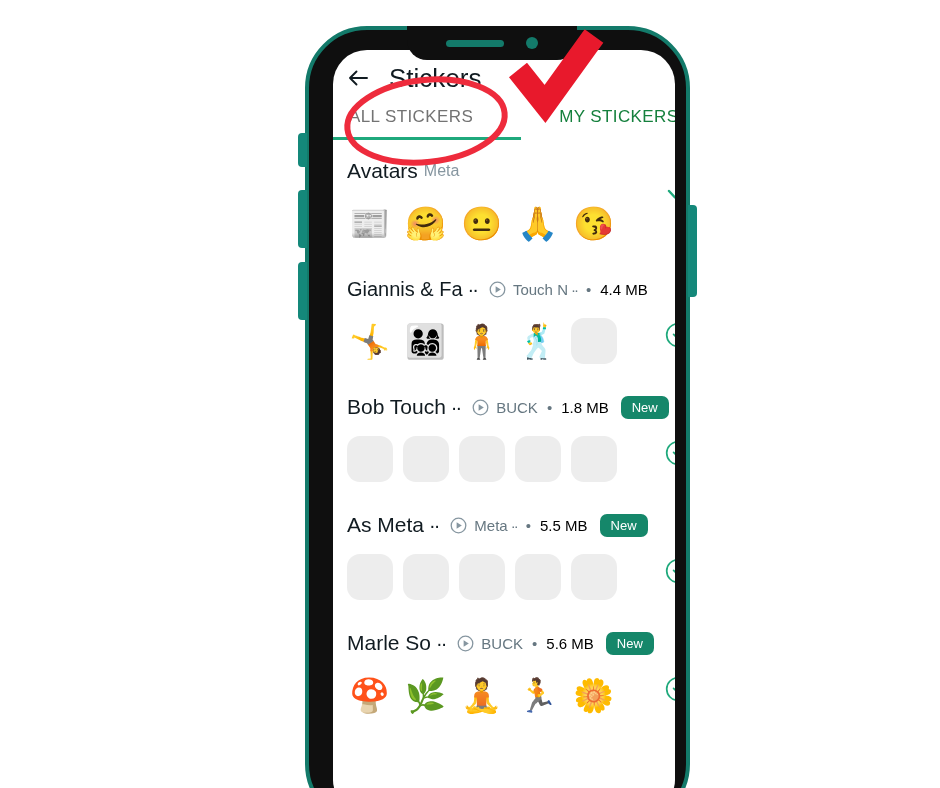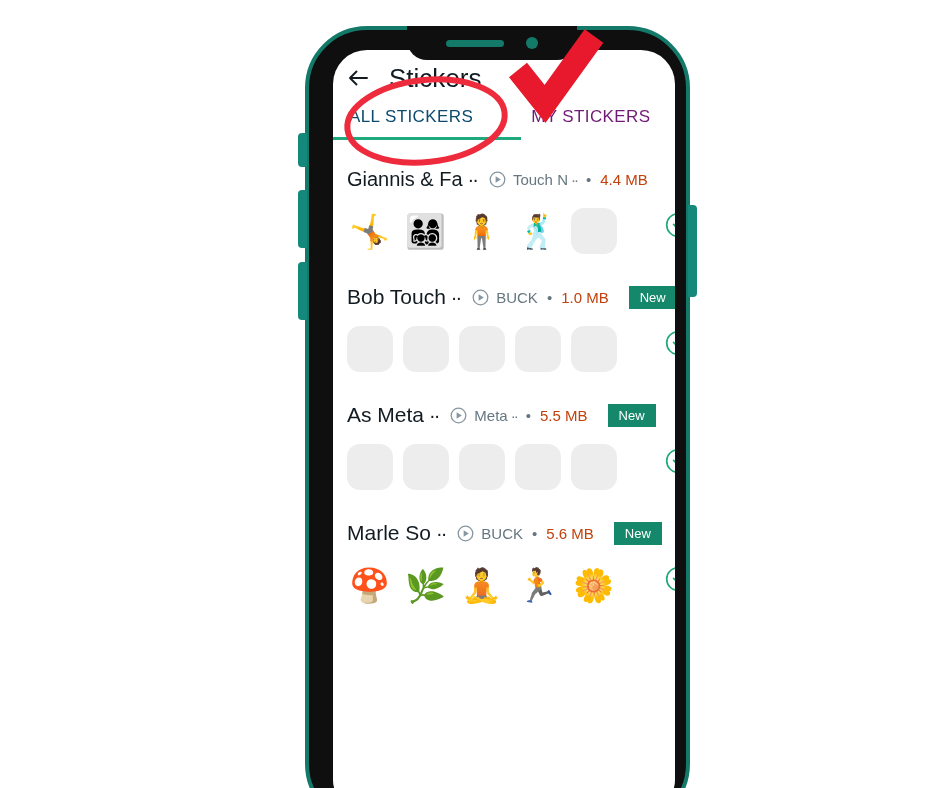--- a/index.html
+++ b/index.html
@@ -80,22 +80,22 @@
     display:flex;
     height:46px;
     align-items:center;
     position:relative;
   }
   .tab{
     font-size:17px;
     letter-spacing:.4px;
     white-space:nowrap;
   }
-  .tab.active{color:#0c4a6e;margin-left:16px;}
-  .tab.inactive{color:#701a75;margin-left:58px;}
+  .tab.active{color:#737373;margin-left:16px;}
+  .tab.inactive{color:#15803d;margin-left:86px;}
   .tab-underline{
     position:absolute;
     left:0;bottom:0;
     width:188px;height:3px;
     background:#1fa97c;
   }
 
   
   .pack{
     padding:18px 0 0 14px;
@@ -128,28 +128,28 @@
     width:17px;height:17px;flex:0 0 auto;
   }
   .pack-author{
     font-size:15px;color:#667781;
     margin-left:7px;
   }
   .pack-author .ellip{font-size:15px;color:#667781;margin-left:3px;}
   .dot-sep{
     color:#667781;font-size:15px;margin:0 9px;
   }
-  .pack-size{font-size:15px;color:#c2410c;}
+  .pack-size{font-size:15px;color:#000000;}
   .new-badge{
-    margin-left:20px;
+    margin-left:12px;
     background:#15876a;
     color:#ffffff;
     font-size:13px;
     padding:4px 11px;
-    border-radius:0;
+    border-radius:7px;
     white-space:nowrap;
   }
 
   .thumb-row{
     display:flex;
     align-items:center;
     margin-top:12px;
     gap:10px;
     height:54px;
   }
@@ -201,20 +201,36 @@
     <div class="app-title">Stickers</div>
   </div>
 
   <div class="tabs">
     <div class="tab active">ALL STICKERS</div>
     <div class="tab inactive">MY STICKERS</div>
     <div class="tab-underline"></div>
   </div>
 
   <div id="pack-list">
+      <div class="pack">
+        <div class="pack-head">
+          <span class="pack-name">Avatars</span>
+          <span class="meta-tag">Meta</span>
+        </div>
+        <div class="thumb-row">
+          <div class="thumb">📰</div>
+          <div class="thumb">🤗</div>
+          <div class="thumb">😐</div>
+          <div class="thumb">🙏</div>
+          <div class="thumb">😘</div>
+        </div>
+        <div class="row-action" style="top: 38px;"><svg width="26" height="26" viewBox="0 0 26 26">
+            <path d="M4 13 L10 19.5 L22 6" fill="none" stroke="#1fa97c" stroke-width="2.4" stroke-linecap="round" stroke-linejoin="round"></path>
+          </svg></div>
+      </div>
       <div class="pack-sep"></div>
       <div class="pack">
         <div class="pack-head">
           <span class="pack-name small">Giannis &amp; Fa</span>
           <span class="ellip">··</span>
           <span class="anim-icon"><svg width="17" height="17" viewBox="0 0 17 17">
               <circle cx="8.5" cy="8.5" r="7.3" fill="none" stroke="#8696a0" stroke-width="1.3"></circle>
               <path d="M6.6 5.3 L11.8 8.5 L6.6 11.7 Z" fill="#8696a0"></path>
             </svg></span>
           <span class="pack-author"><span>Touch N</span><span class="ellip">··</span></span>
@@ -237,21 +253,21 @@
       <div class="pack">
         <div class="pack-head">
           <span class="pack-name">Bob Touch</span>
           <span class="ellip">··</span>
           <span class="anim-icon"><svg width="17" height="17" viewBox="0 0 17 17">
               <circle cx="8.5" cy="8.5" r="7.3" fill="none" stroke="#8696a0" stroke-width="1.3"></circle>
               <path d="M6.6 5.3 L11.8 8.5 L6.6 11.7 Z" fill="#8696a0"></path>
             </svg></span>
           <span class="pack-author"><span>BUCK</span></span>
           <span class="dot-sep">•</span>
-          <span class="pack-size">1.0 MB</span>
+          <span class="pack-size">1.8 MB</span>
           <span class="new-badge">New</span>
         </div>
         <div class="thumb-row">
           <div class="thumb placeholder"></div>
           <div class="thumb placeholder"></div>
           <div class="thumb placeholder"></div>
           <div class="thumb placeholder"></div>
           <div class="thumb placeholder"></div>
         </div>
         <div class="row-action" style="top: 64px;"><svg width="26" height="26" viewBox="0 0 26 26">

